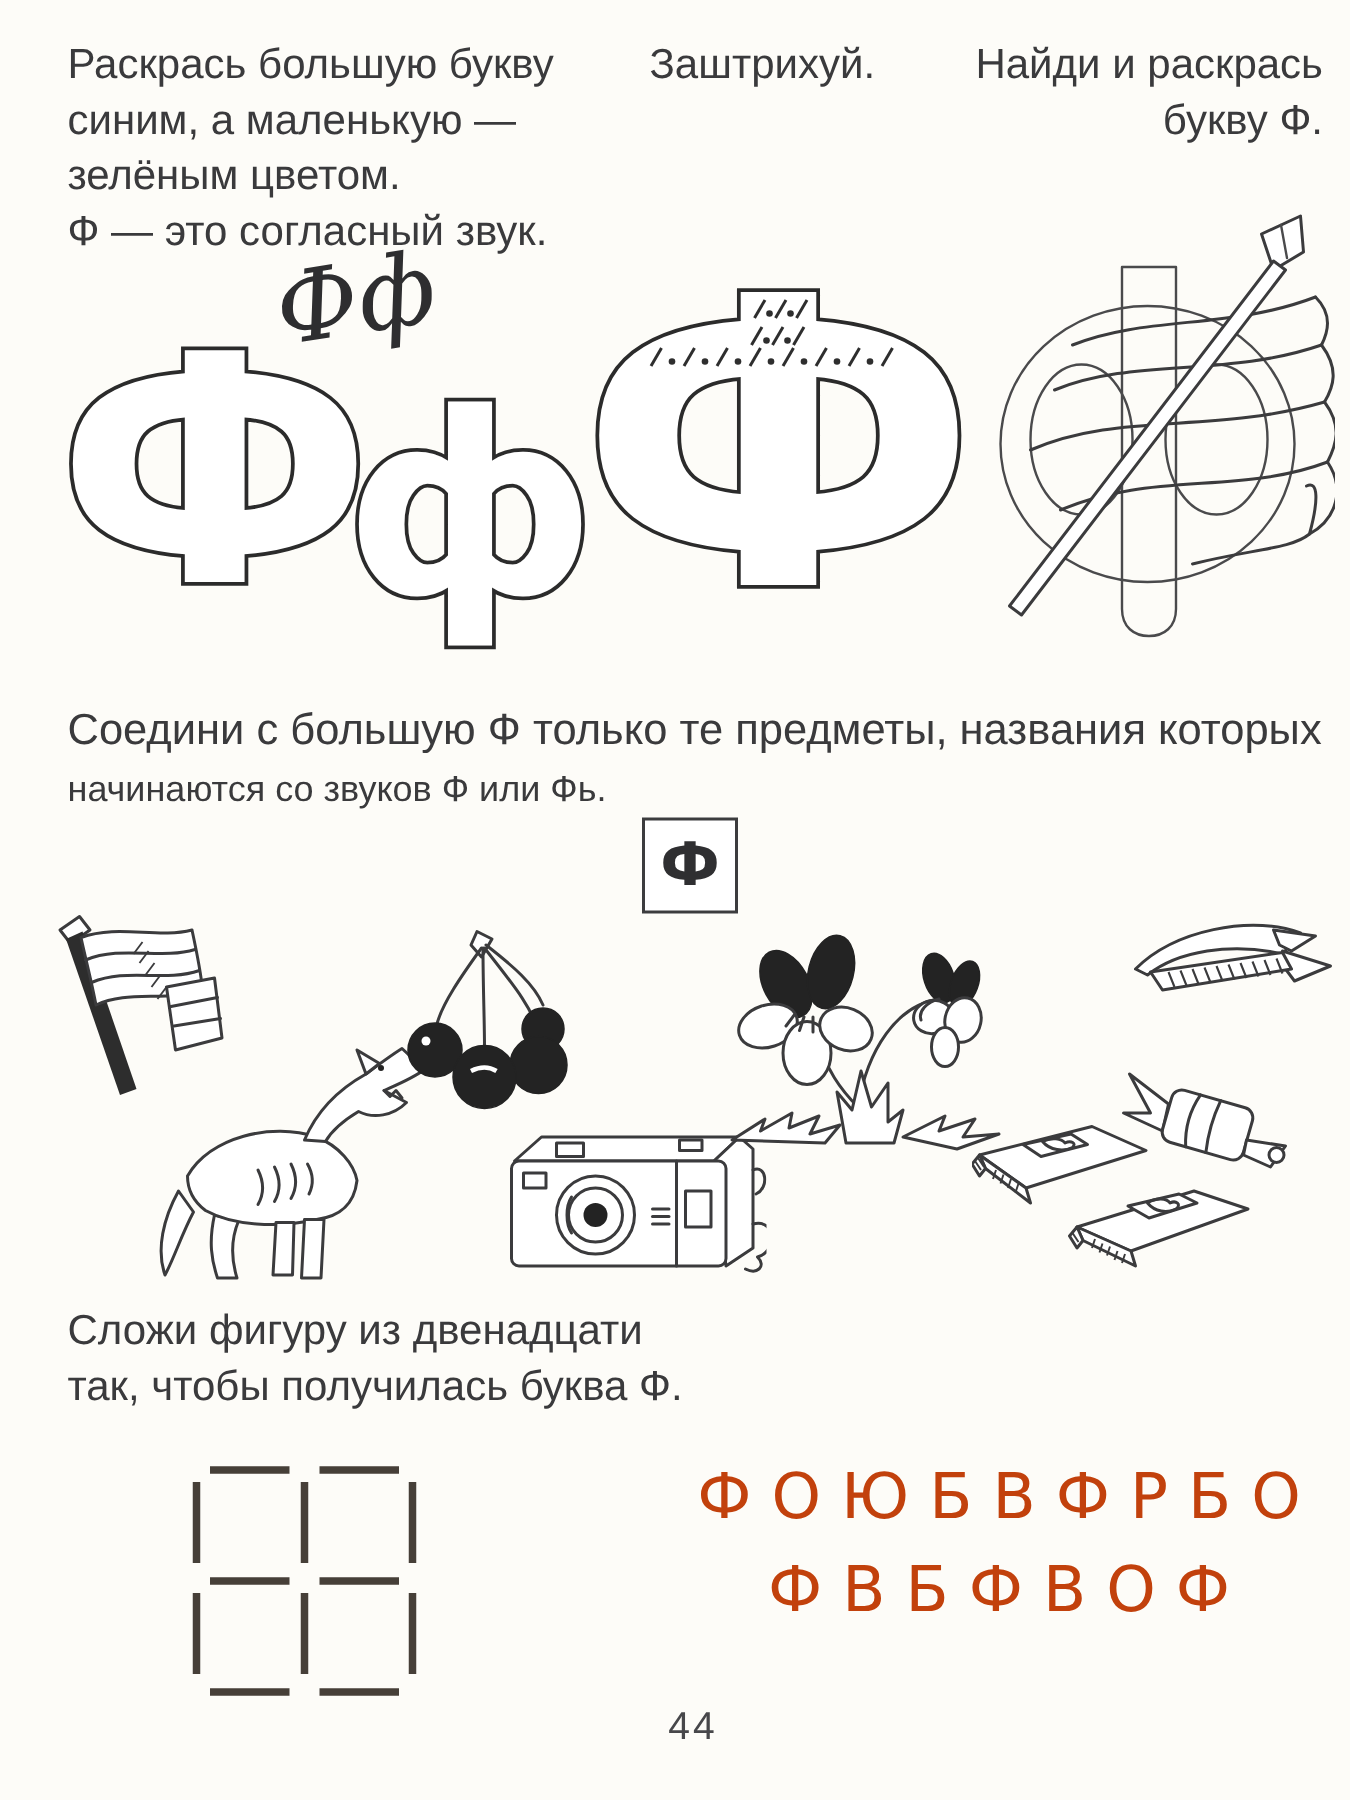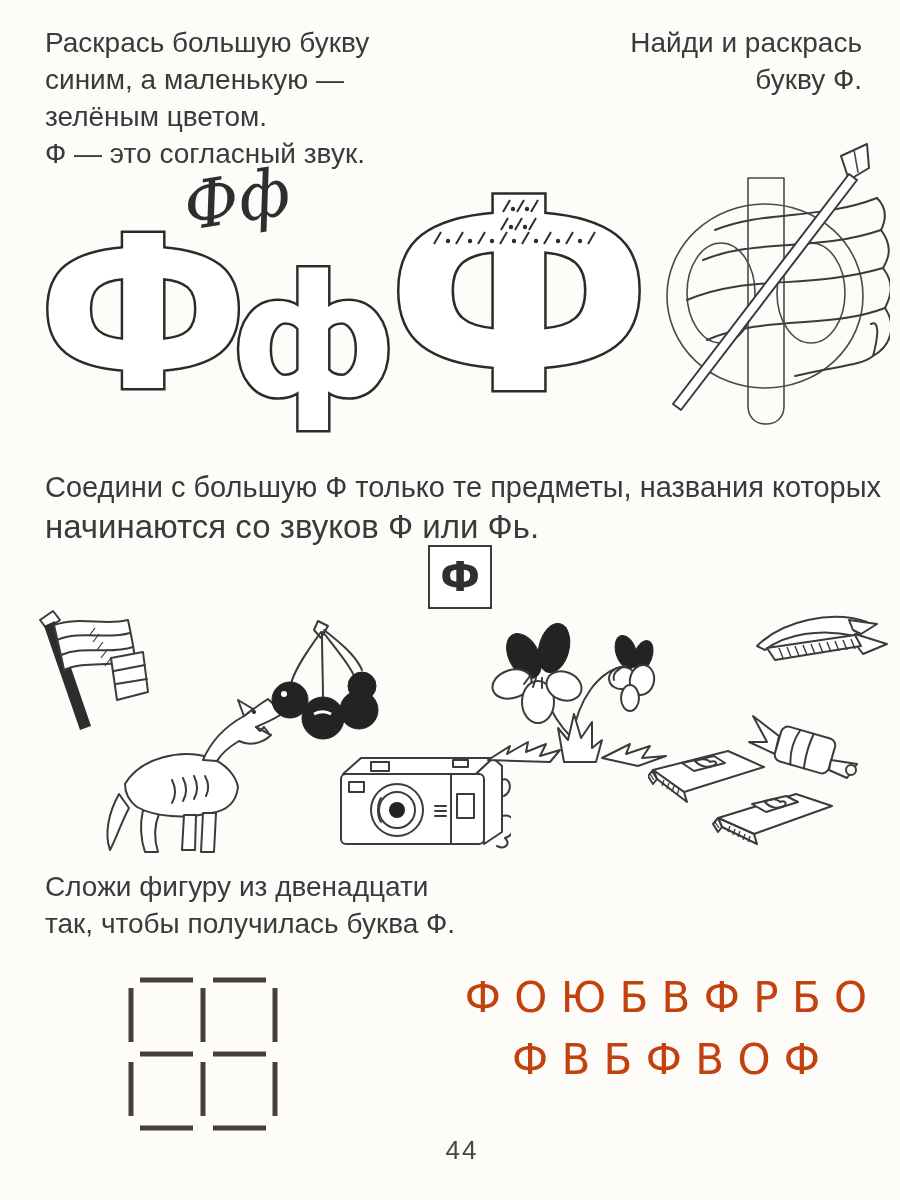--- a/index.html
+++ b/index.html
@@ -38,22 +38,23 @@
 
 <div class="page">
 
   <div class="abs" style="left:45px;top:24px;">
     <div class="tline">Раскрась большую букву</div>
     <div class="tline">синим, а маленькую —</div>
     <div class="tline">зелёным цветом.</div>
     <div class="tline">Ф — это согласный звук.</div>
   </div>
 
-
-  <div class="abs right" style="left:620px;top:24px;width:242px;">
+  <div class="abs tline" style="left:433px;top:24px;">Заштрихуй.</div>
+
+  <div class="abs right" style="left:640px;top:24px;width:242px;">
     <div class="tline">Найди и раскрась</div>
     <div class="tline">букву Ф.</div>
   </div>
 
   <div class="abs" style="left:38px;top:148px;">
     <svg width="360" height="300" viewBox="0 0 360 300">
       <text x="150" y="82" transform="rotate(-9 150 82)" font-family="DejaVu Serif, serif" font-style="italic" font-size="66" fill="#2e2e30">Фф</text>
       <text x="0" y="240" font-family="DejaVu Sans, sans-serif" font-weight="bold" font-size="212" fill="#ffffff" stroke="#2b2b2b" stroke-width="5" style="paint-order:stroke">Ф</text>
       <text x="192" y="247" font-family="DejaVu Sans, sans-serif" font-weight="bold" font-size="168" fill="#ffffff" stroke="#2b2b2b" stroke-width="5" style="paint-order:stroke">ф</text>
     </svg>
@@ -114,21 +115,21 @@
       <g>
         <polygon points="196,18 222,6 224,30 204,42" class="sk"></polygon>
         <line x1="209" y1="12" x2="213" y2="34" class="thin"></line>
         <polygon points="28,266 204,36 212,42 36,272" class="sk"></polygon>
       </g>
     </svg>
   </div>
 
   <div class="abs" style="left:45px;top:468px;">
     <div class="tline" style="font-size:29px;line-height:39px;">Соедини с большую Ф только те предметы, названия которых</div>
-    <div class="tline" style="font-size:33px;line-height:39px;">начинаются со звуков Ф или Фь.</div>
+    <div class="tline" style="font-size:24px;line-height:39px;">начинаются со звуков Ф или Фь.</div>
   </div>
 
   <div class="letter-box">
     <span>Ф</span>
   </div>
 
   <div class="abs" style="left:33px;top:608px;">
     <svg width="135" height="128" viewBox="0 0 135 128">
       <polygon points="7,12 20,3 27,12 14,21" class="sk"></polygon>
       <polygon points="11,18 22,13 58,118 47,122" fill="#2d2d2d"></polygon>

